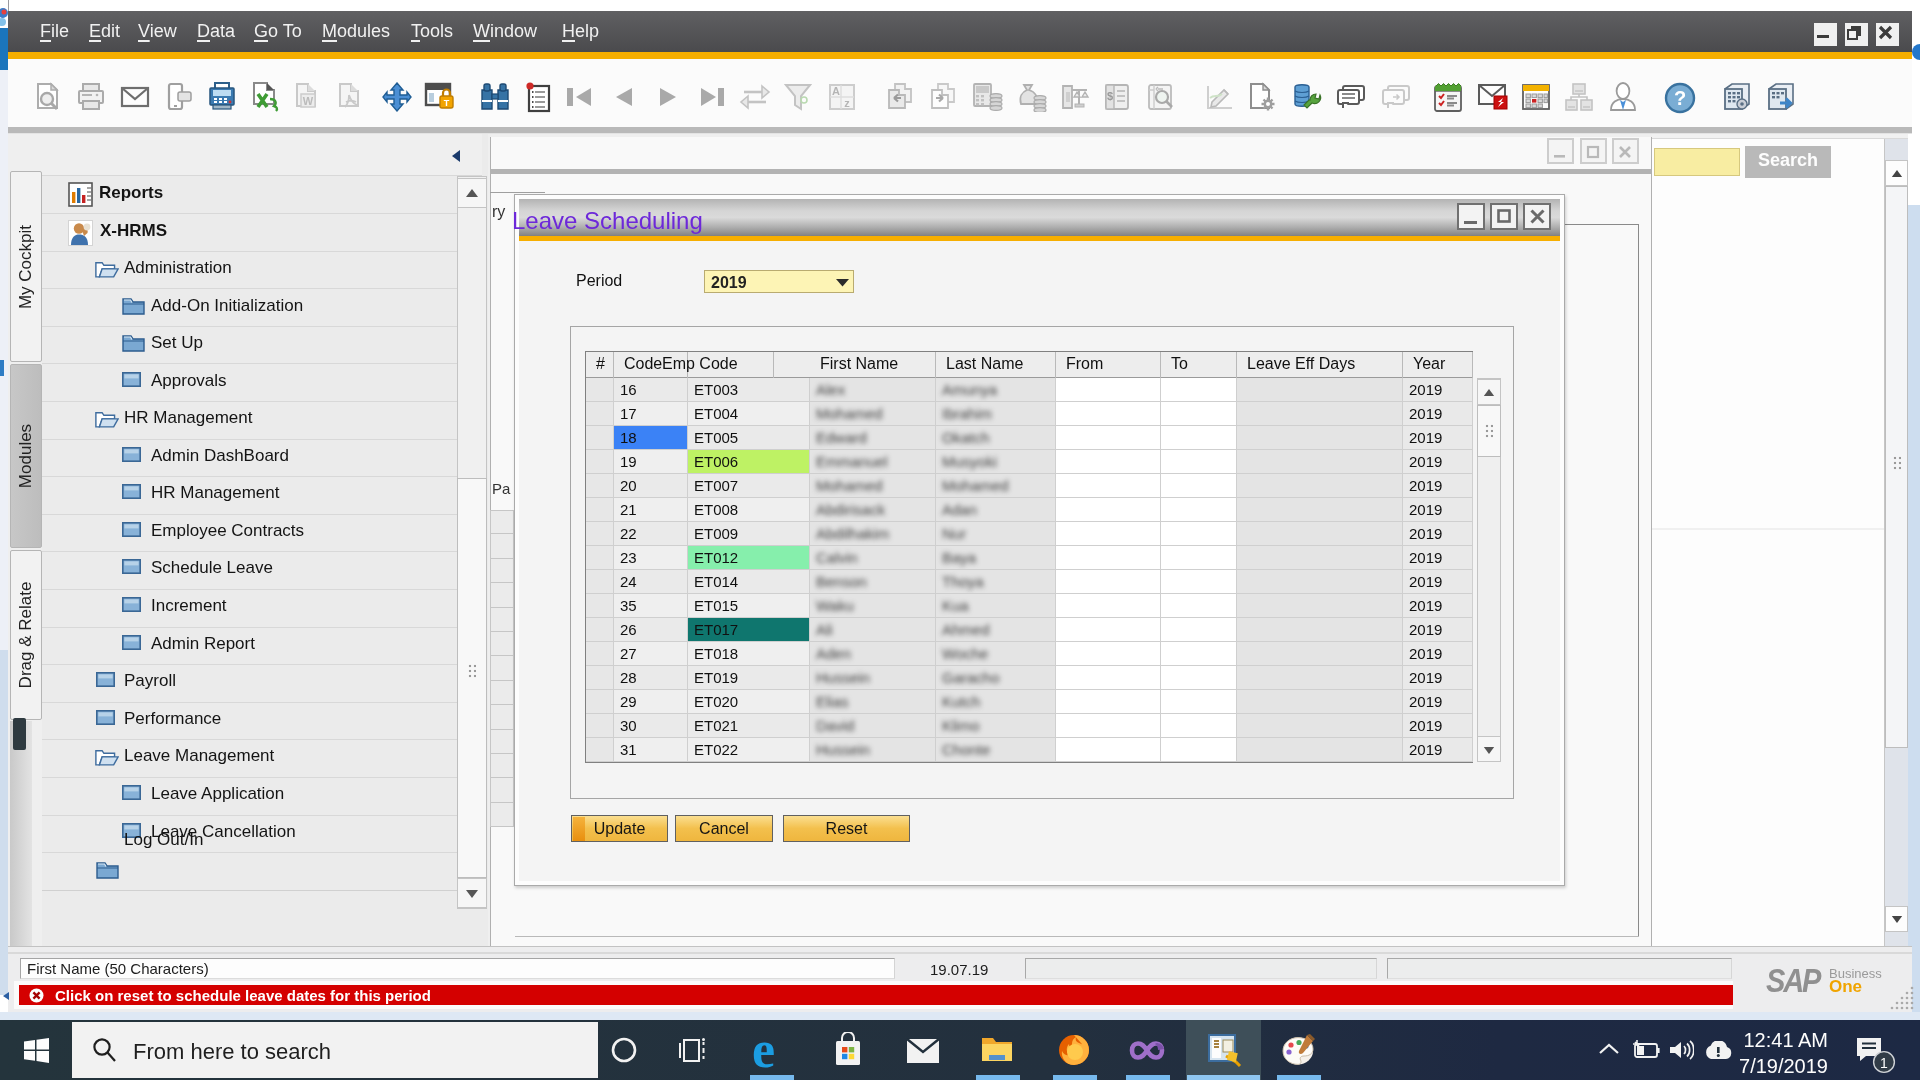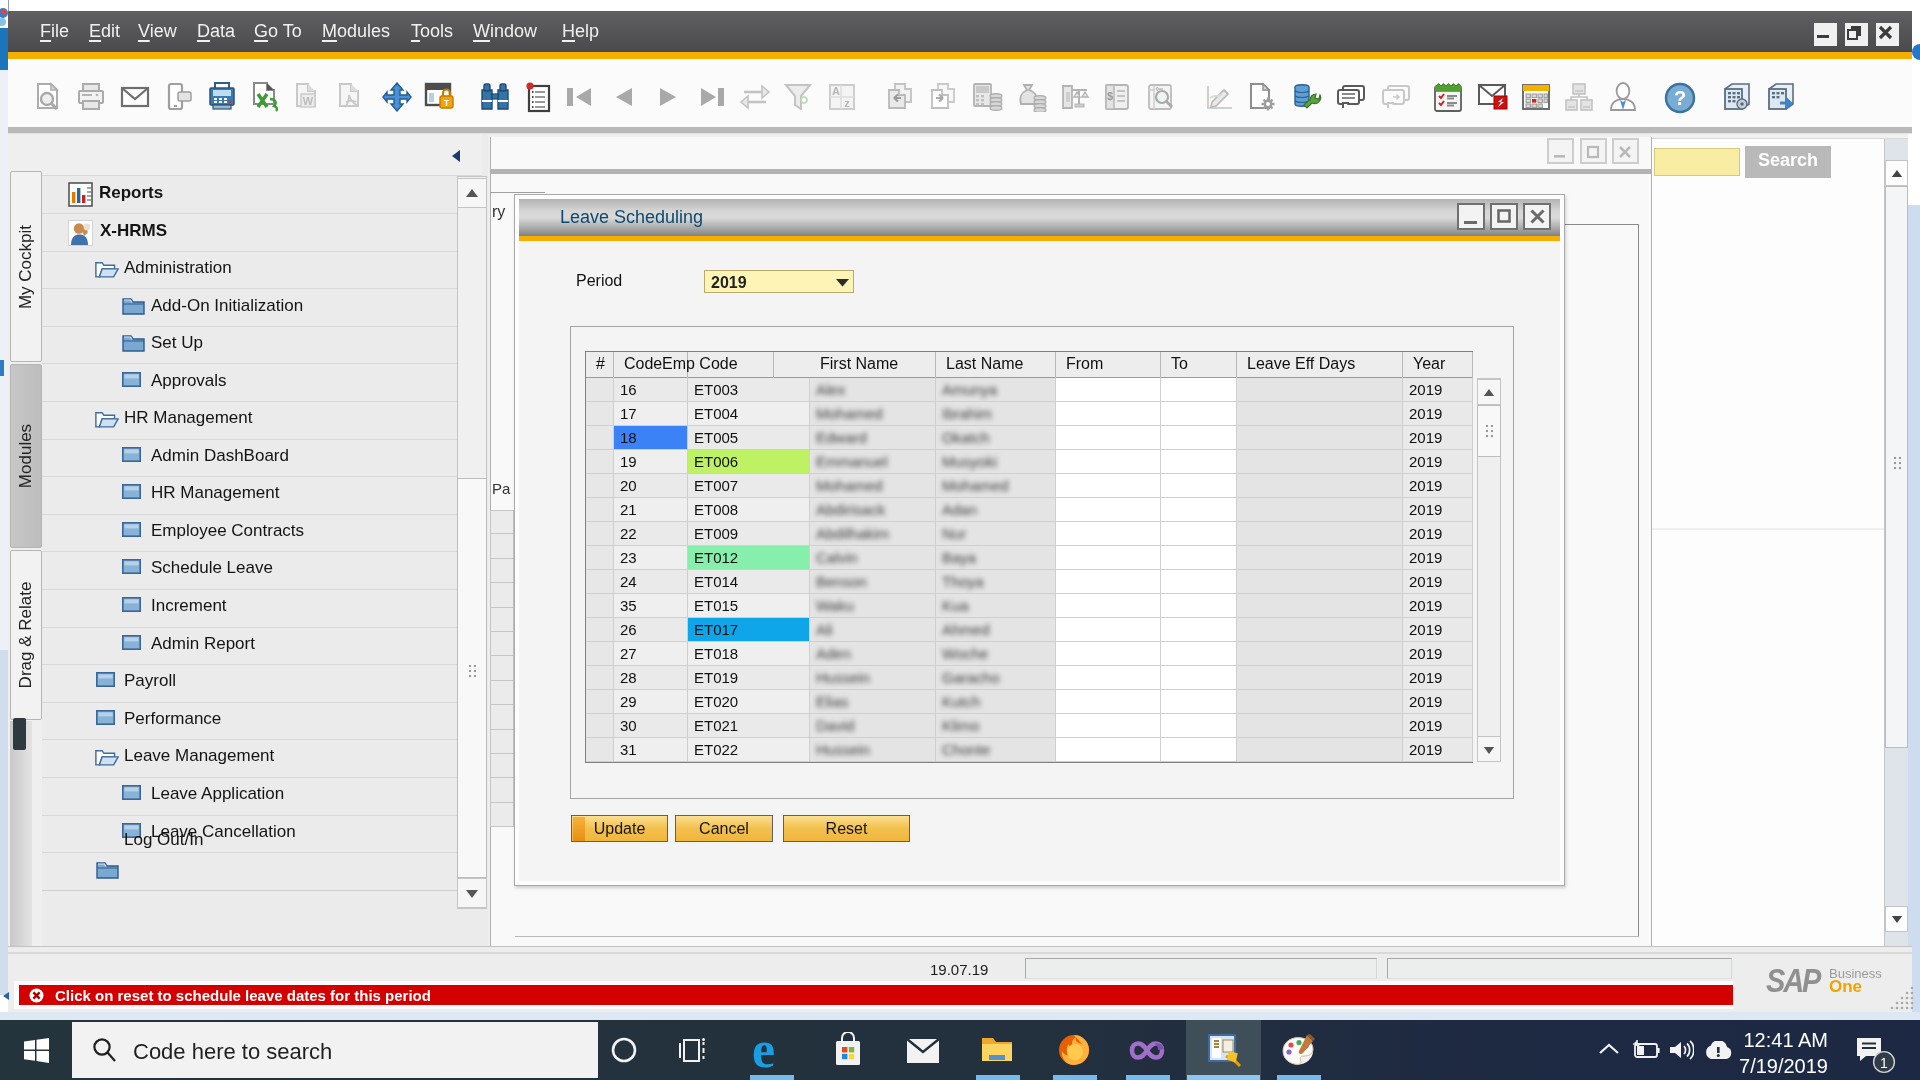--- a/index.html
+++ b/index.html
@@ -559,21 +559,21 @@
         <path d="M7 1 L13 9 H1 Z" fill="#444"></path>
       </svg></div>
 <div class="sthumb" style="left:1885px;top:186px;width:23px;height:562px;background:#f4f5f7"></div>
 <div class="grip" style="left:1893px;top:456px"></div>
 <div class="sarrow" style="left:1885px;top:906px;width:23px;height:26px;background:#fdfdfd"><svg width="12" height="9" viewBox="0 0 14 10" style="margin-top:8px">
         <path d="M7 9 L13 1 H1 Z" fill="#444"></path>
       </svg></div>
 
 <div class="abs" style="left:514px;top:194px;width:1051px;height:692px;background:#fdfdfd;border:1px solid #aaaaaa;box-shadow:1px 2px 3px rgba(0,0,0,0.18)"></div>
 <div class="abs" style="left:519px;top:199px;width:1041px;height:37px;background:linear-gradient(180deg,#b3b3b3 0%,#d5d5d5 32%,#dadada 50%,#ababab 78%,#898989 96%,#7f7f7f 100%)"></div>
-<div class="abs" style="left:560px;top:207px;font-size:18px;color:#0c4a6e">Leave Scheduling</div>
+<div class="abs" style="left:512px;top:207px;font-size:24px;color:#6d28d9">Leave Scheduling</div>
 <div class="dlgb" style="left:1457px"></div>
 <div class="dlgb" style="left:1490px"></div>
 <div class="dlgb" style="left:1523px"></div>
 <svg class="abs" style="left:1463px;top:217px" width="17" height="10" viewBox="0 0 17 10">
       <rect x="1" y="4" width="13" height="3" fill="#6a6a6a"></rect>
     </svg>
 <svg class="abs" style="left:1496px;top:208px" width="17" height="17" viewBox="0 0 17 17">
       <rect x="2.5" y="2.5" width="11" height="11" fill="none" stroke="#6a6a6a" stroke-width="2.6"></rect>
     </svg>
 <svg class="abs" style="left:1529px;top:208px" width="17" height="17" viewBox="0 0 17 17">
@@ -687,21 +687,21 @@
 <div class="gcell" style="left:614px;top:594px;width:74px;background:#efefef">35</div>
 <div class="gcell" style="left:688px;top:594px;width:122px;background:#efefef">ET015</div>
 <div class="gcell" style="left:810px;top:594px;width:126px;background:#e4e4e4"><span class="blurname">Waku</span></div>
 <div class="gcell" style="left:936px;top:594px;width:120px;background:#e4e4e4"><span class="blurname">Kua</span></div>
 <div class="gcell" style="left:1056px;top:594px;width:105px;background:#ffffff"></div>
 <div class="gcell" style="left:1161px;top:594px;width:76px;background:#ffffff"></div>
 <div class="gcell" style="left:1237px;top:594px;width:166px;background:#e4e4e4"></div>
 <div class="gcell" style="left:1403px;top:594px;width:70px;background:#e9e9e9">2019</div>
 <div class="gcell" style="left:586px;top:618px;width:28px;background:#e7e7e7"></div>
 <div class="gcell" style="left:614px;top:618px;width:74px;background:#eaeaea">26</div>
-<div class="gcell" style="left:688px;top:618px;width:122px;background:#0ea5e9">ET017</div>
+<div class="gcell" style="left:688px;top:618px;width:122px;background:#0f766e">ET017</div>
 <div class="gcell" style="left:810px;top:618px;width:126px;background:#e4e4e4"><span class="blurname">Ali</span></div>
 <div class="gcell" style="left:936px;top:618px;width:120px;background:#e4e4e4"><span class="blurname">Ahmed</span></div>
 <div class="gcell" style="left:1056px;top:618px;width:105px;background:#ffffff"></div>
 <div class="gcell" style="left:1161px;top:618px;width:76px;background:#ffffff"></div>
 <div class="gcell" style="left:1237px;top:618px;width:166px;background:#e4e4e4"></div>
 <div class="gcell" style="left:1403px;top:618px;width:70px;background:#e9e9e9">2019</div>
 <div class="gcell" style="left:586px;top:642px;width:28px;background:#e7e7e7"></div>
 <div class="gcell" style="left:614px;top:642px;width:74px;background:#efefef">27</div>
 <div class="gcell" style="left:688px;top:642px;width:122px;background:#efefef">ET018</div>
 <div class="gcell" style="left:810px;top:642px;width:126px;background:#e4e4e4"><span class="blurname">Aden</span></div>
@@ -757,20 +757,21 @@
         <path d="M7 9 L13 1 H1 Z" fill="#555"></path>
       </svg></div>
 
 <div class="sapbtn" style="left:571px;top:815px;width:97px">Update</div>
 <div class="abs" style="left:572.5px;top:816.5px;width:12px;height:24px;background:linear-gradient(#f5b33c,#e88f0e)"></div>
 <div class="sapbtn" style="left:675px;top:815px;width:98px">Cancel</div>
 <div class="sapbtn" style="left:783px;top:815px;width:127px">Reset</div>
 
 <div class="abs" style="left:8px;top:946px;width:1904px;height:66px;background:#ededee;border-top:1px solid #c2c2c2"></div>
 <div class="abs" style="left:8px;top:952px;width:1904px;height:2px;background:#d9d9d9"></div>
+<div class="abs" style="left:20px;top:958px;width:875px;height:21px;background:#fdfdfd;border:1px solid #a5a5a5;border-bottom-color:#dcdcdc;border-right-color:#d4d4d4;font-size:15px;color:#1c1c1c;padding:1px 0 0 6px">First Name (50 Characters)</div>
 <div class="abs" style="left:930px;top:961px;font-size:15px;color:#1c1c1c">19.07.19</div>
 <div class="statfield" style="left:1025px;width:352px"></div>
 <div class="statfield" style="left:1387px;width:345px"></div>
 <div class="abs" style="left:14px;top:981px;width:1719px;height:28px;background:#fbfbfb"></div>
 <div class="abs" style="left:19px;top:985px;width:1714px;height:20px;background:#d40000"></div>
 <svg class="abs" style="left:29px;top:988px" width="15" height="15" viewBox="0 0 15 15">
       <circle cx="7.5" cy="7.5" r="7" fill="#fcfcfc"></circle>
       <path d="M4.4 4.4 L10.6 10.6 M10.6 4.4 L4.4 10.6" stroke="#a50000" stroke-width="2.4"></path>
     </svg>
 <div class="abs" style="left:55px;top:987px;font-size:15px;font-weight:bold;color:#fff">Click on reset to schedule leave dates for this period</div>
@@ -807,21 +808,21 @@
         <path d="M12.5 1.8 L25 0 V11.5 H12.5 Z"></path>
         <path d="M0 13 H11 V22.7 L0 21.2 Z"></path>
         <path d="M12.5 13 H25 V25 L12.5 23 Z"></path>
       </g>
     </svg>
 <div class="abs" style="left:72px;top:1022px;width:526px;height:56px;background:#f2f2f2"></div>
 <svg class="abs" style="left:90px;top:1036px" width="28" height="28" viewBox="0 0 28 28">
       <circle cx="12" cy="11" r="7.6" fill="none" stroke="#1f1f1f" stroke-width="2.2"></circle>
       <path d="M17.5 16.5 L25 25" stroke="#1f1f1f" stroke-width="2.2"></path>
     </svg>
-<div class="abs" style="left:133px;top:1039px;font-size:22px;color:#1f1f1f">Code here to search</div>
+<div class="abs" style="left:133px;top:1039px;font-size:22px;color:#1f1f1f">From here to search</div>
 <svg class="abs" style="left:610px;top:1036px" width="28" height="28" viewBox="0 0 28 28">
       <circle cx="14" cy="14" r="11" fill="none" stroke="#f2f2f2" stroke-width="2.6"></circle>
     </svg>
 <svg class="abs" style="left:678px;top:1037px" width="28" height="27" viewBox="0 0 28 27">
       <g fill="none" stroke="#f2f2f2" stroke-width="2">
         <rect x="6" y="3" width="15" height="21"></rect>
         <path d="M2 6 V21 M25.5 5 V8 M25.5 11 V16 M25.5 19 V22"></path>
       </g>
       <circle cx="25.5" cy="2.5" r="1.5" fill="#f2f2f2"></circle>
     </svg>

